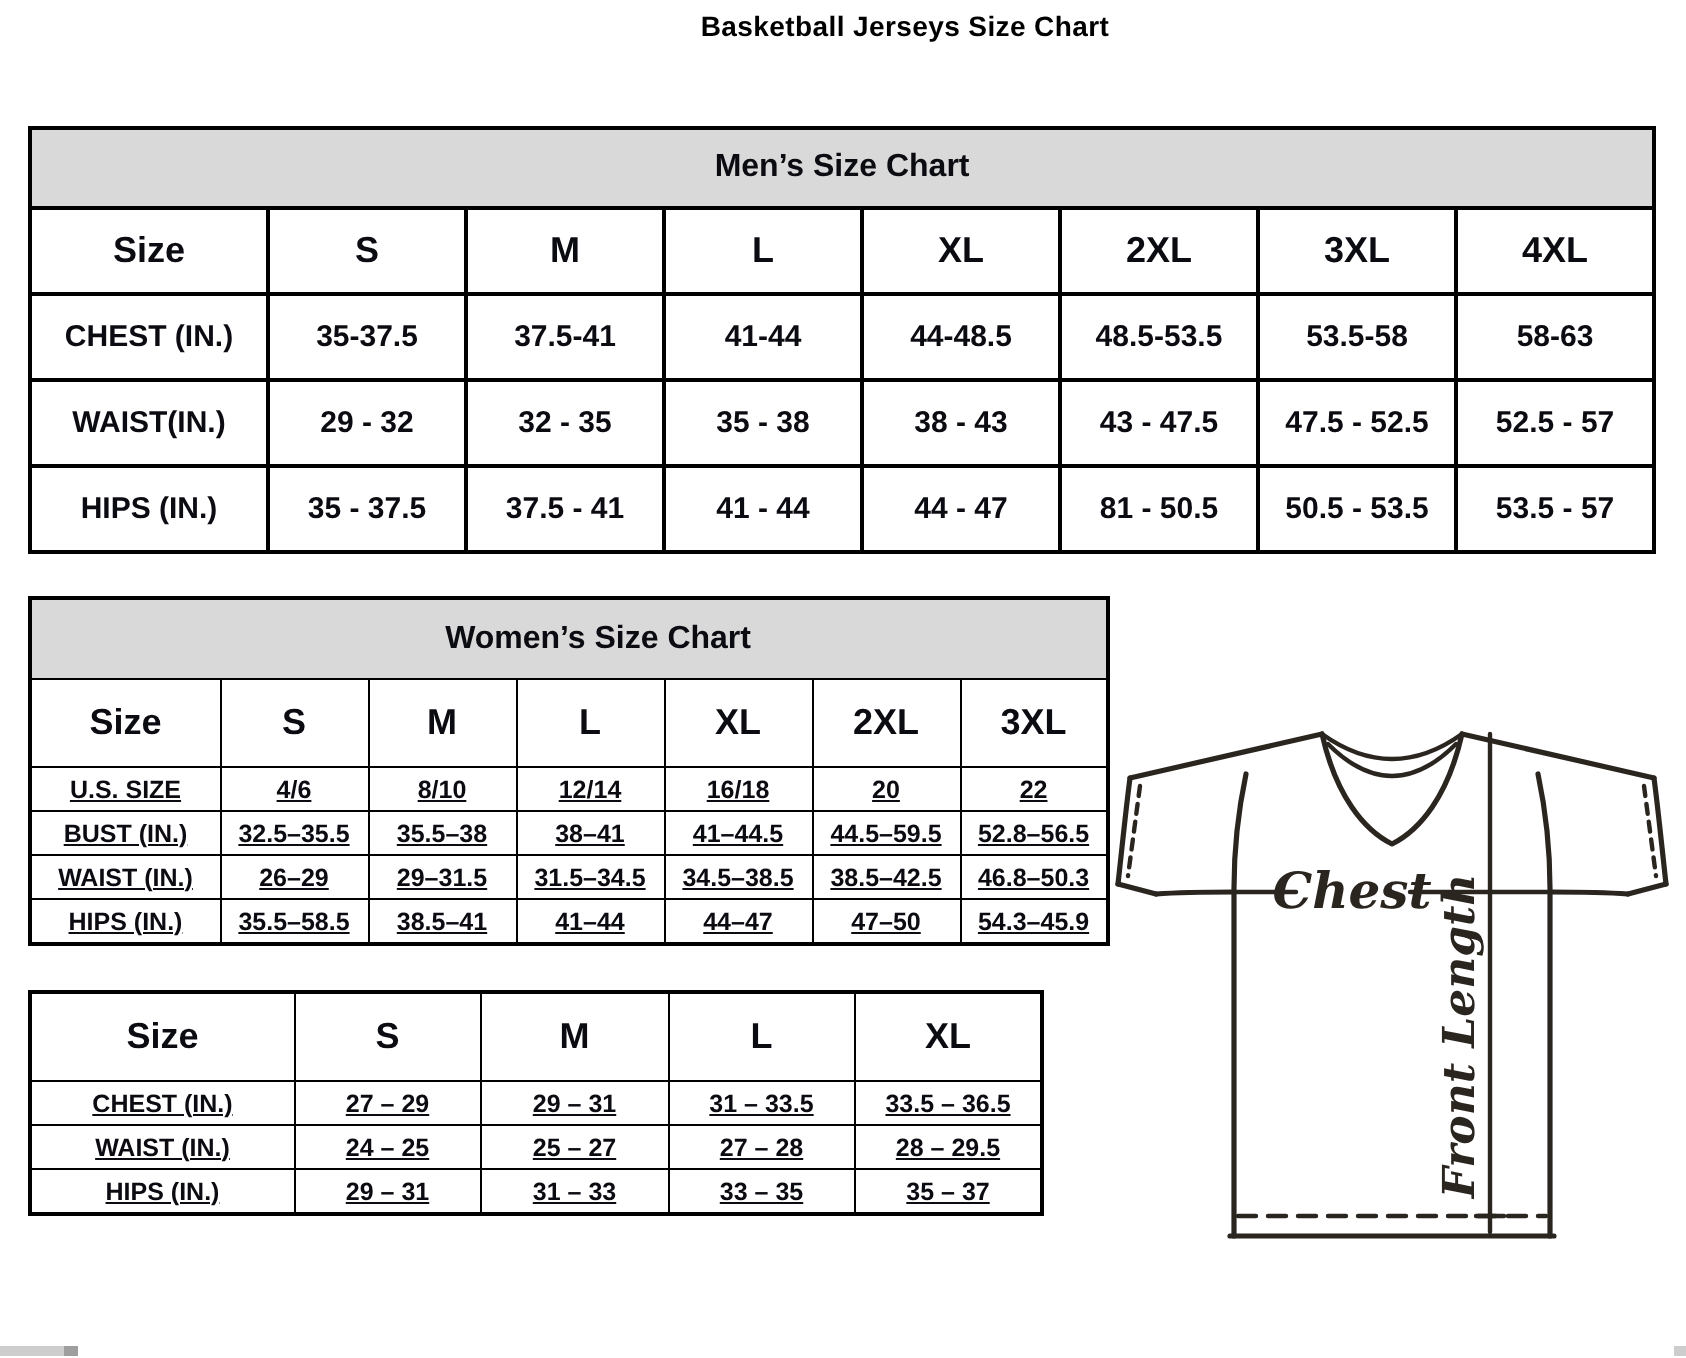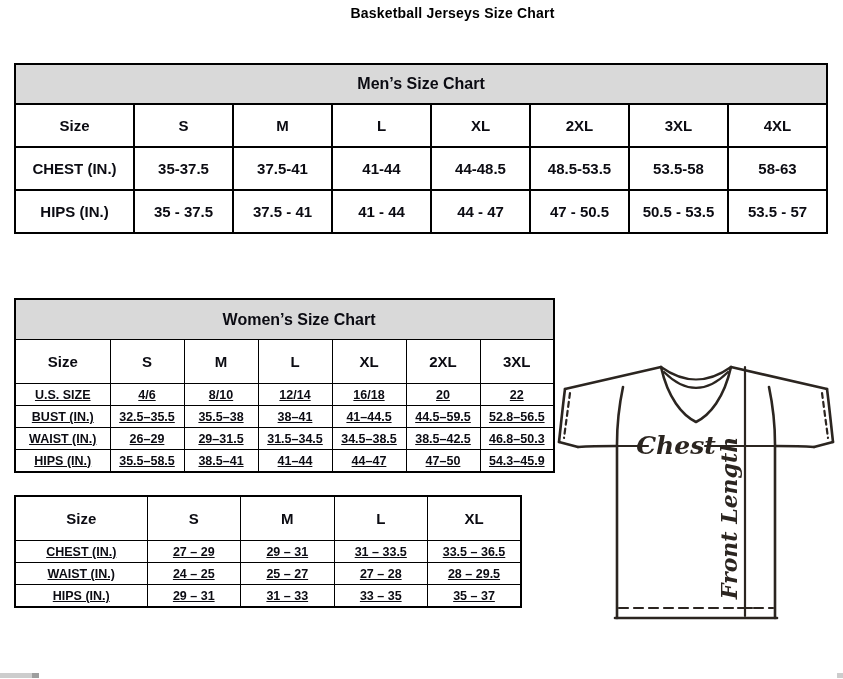--- a/index.html
+++ b/index.html
@@ -18,21 +18,21 @@
   .size-table { position:absolute; }
   .size-table table {
     width:100%; border-collapse:collapse; table-layout:fixed;
     border:2px solid #000;
   }
   .size-table th, .size-table td {
     border:2px solid #000; text-align:center; vertical-align:middle;
     font-weight:bold; padding:0; color:#0b0b12; overflow:hidden;
   }
   .title-cell { background:#d9d9d9; font-size:16px; height:38px; color:#000; }
-  .head-cell  { font-size:15px; }
+  .head-cell  { font-size:18px; }
   
   #men { left:14px; top:63px; width:812px; }
   #men .head-cell  { height:41px; }
   #men td { height:41px; font-size:15px; }
   
   #women, #youth { }
   #women table, #youth table { border:2px solid #000; }
   #women th, #women td, #youth th, #youth td { border-width:1px; }
   #women .title-cell, #youth .title-cell { border-width:1px; height:39px;padding-left:29px; }
   #women .head-cell, #youth .head-cell { height:43px; }
@@ -91,26 +91,36 @@
           <td class="label-cell">CHEST (IN.)</td>
           <td class="data-cell">35-37.5</td>
           <td class="data-cell">37.5-41</td>
           <td class="data-cell">41-44</td>
           <td class="data-cell">44-48.5</td>
           <td class="data-cell">48.5-53.5</td>
           <td class="data-cell">53.5-58</td>
           <td class="data-cell">58-63</td>
         </tr>
         <tr>
+          <td class="label-cell">WAIST(IN.)</td>
+          <td class="data-cell">29 - 32</td>
+          <td class="data-cell">32 - 35</td>
+          <td class="data-cell">35 - 38</td>
+          <td class="data-cell">38 - 43</td>
+          <td class="data-cell">43 - 47.5</td>
+          <td class="data-cell">47.5 - 52.5</td>
+          <td class="data-cell">52.5 - 57</td>
+        </tr>
+        <tr>
           <td class="label-cell">HIPS (IN.)</td>
           <td class="data-cell">35 - 37.5</td>
           <td class="data-cell">37.5 - 41</td>
           <td class="data-cell">41 - 44</td>
           <td class="data-cell">44 - 47</td>
-          <td class="data-cell">47 - 50.5</td>
+          <td class="data-cell">81 - 50.5</td>
           <td class="data-cell">50.5 - 53.5</td>
           <td class="data-cell">53.5 - 57</td>
         </tr>
       </tbody>
     </table>
   </div>
 
 <div id="women" class="size-table">
     <table>
       <colgroup>

